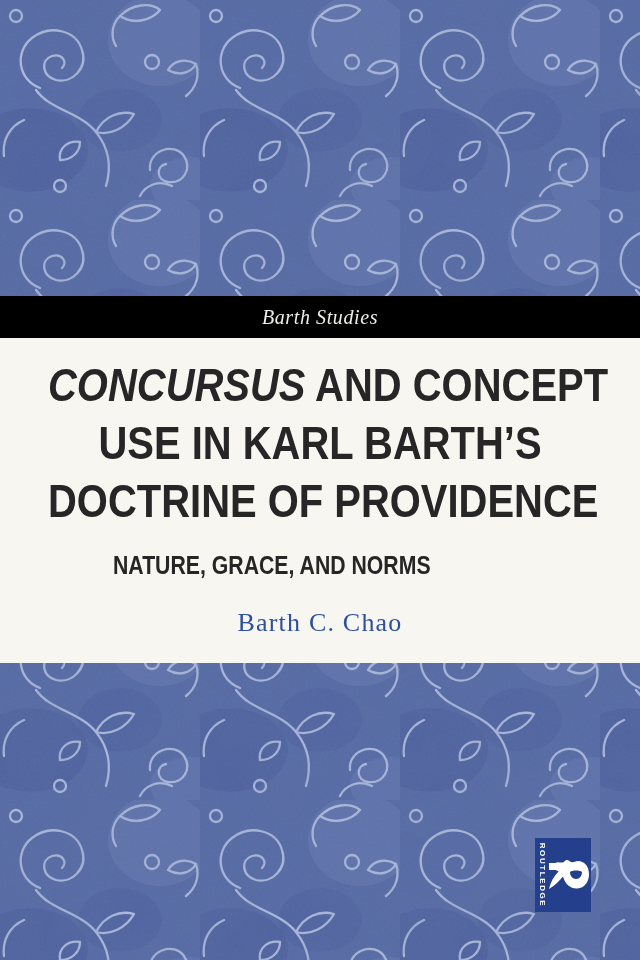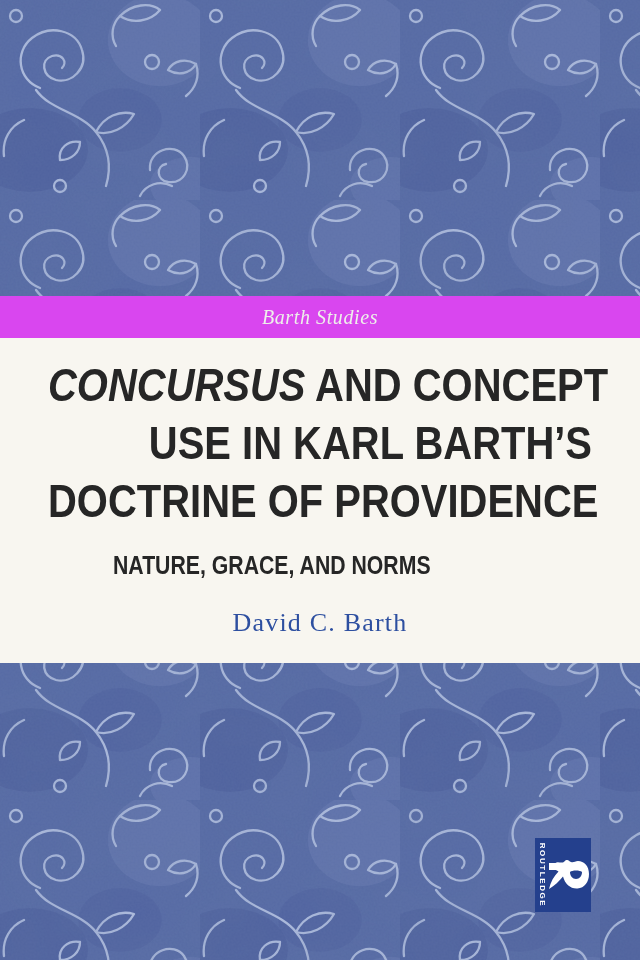--- a/index.html
+++ b/index.html
@@ -99,34 +99,34 @@
       <filter id="grain" x="0" y="0" width="100%" height="100%">
         <feTurbulence type="fractalNoise" baseFrequency="0.5" numOctaves="2" seed="3"></feTurbulence>
         <feColorMatrix type="matrix" values="0 0 0 0 0.75  0 0 0 0 0.8  0 0 0 0 0.92  0 0 0 0.3 0"></feColorMatrix>
       </filter>
     </defs>
     <rect width="640" height="960" fill="url(#vine)"></rect>
     <rect width="640" height="960" filter="url(#mottle)" opacity="0.32"></rect>
     <rect width="640" height="960" filter="url(#grain)" opacity="0.15"></rect>
   </svg>
 
-  <div class="series-band" style="background:#d946ef;color:#eef0ea;">
+  <div class="series-band" style="background:#000000;color:#eef0ea;">
     <span>Barth Studies</span>
   </div>
 
   <div class="center-panel" style="background:#f8f6f0;">
-    <h1 class="book-title" style="color:#262626;text-align:right;">
+    <h1 class="book-title" style="color:#262626;">
       <span class="tline"><em>CONCURSUS</em><span> AND CONCEPT</span></span>
       <span class="tline">USE IN KARL BARTH’S</span>
       <span class="tline">DOCTRINE OF PROVIDENCE</span>
     </h1>
     <div class="book-subtitle" style="color:#262626;">
       <span>NATURE, GRACE, AND NORMS</span>
     </div>
-    <div class="author-name" style="color:#2d4fa0;">David C. Barth</div>
+    <div class="author-name" style="color:#2d4fa0;">Barth C. Chao</div>
   </div>
 
   <div class="publisher-logo">
     <svg width="56" height="74" viewBox="0 0 56 74">
       <rect width="56" height="74" fill="#24408d"></rect>
       <g transform="rotate(90) translate(0,-56)">
 
         <text x="37" y="51" text-anchor="middle" font-family="Liberation Sans, sans-serif" font-size="8" font-weight="bold" letter-spacing="1.6" fill="#ffffff">ROUTLEDGE</text>
         <g transform="translate(20,2)">
           <path fill="#ffffff" d="M16,0 C8,0 3,5 3,11 C3,14 5,15.5 4,18

